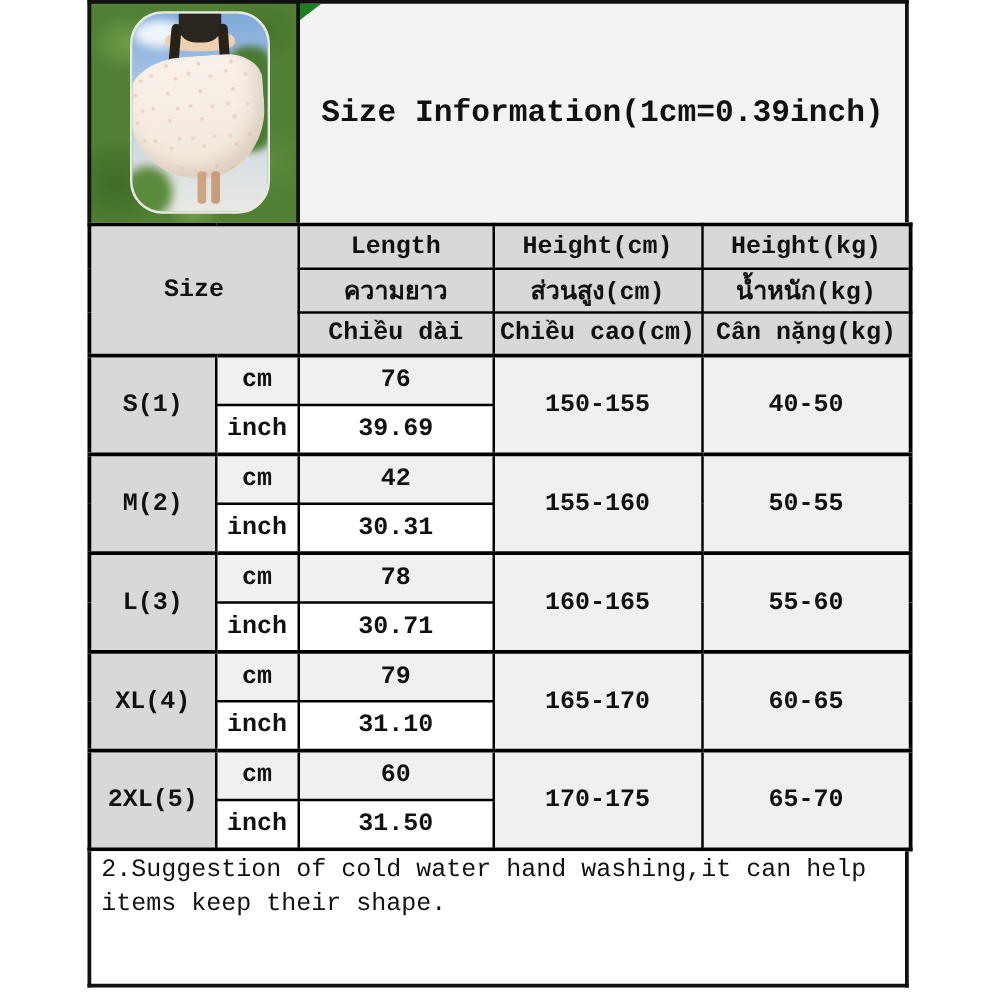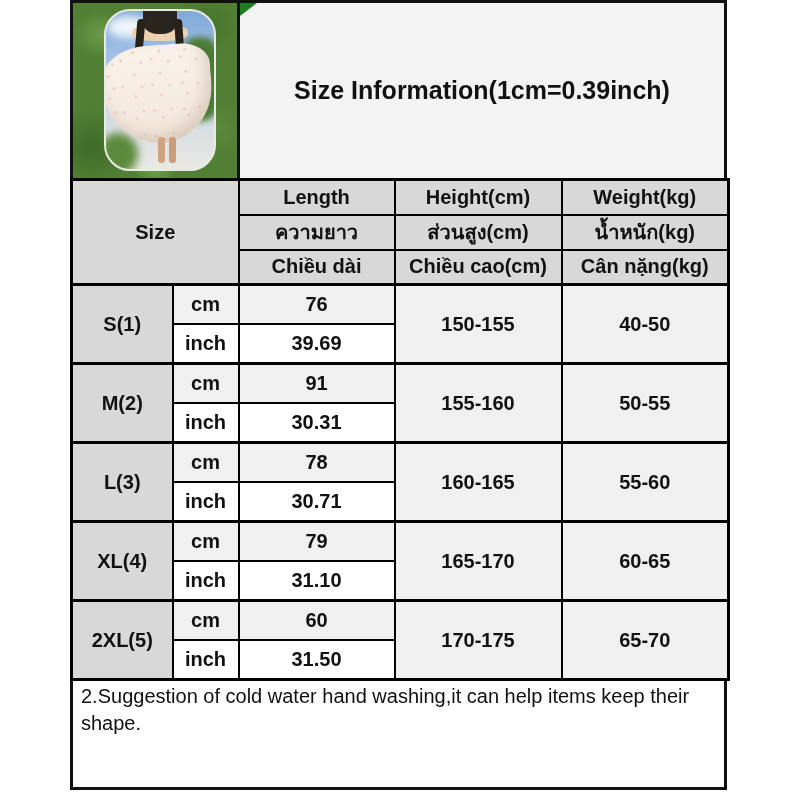--- a/index.html
+++ b/index.html
@@ -1,19 +1,19 @@
 <!DOCTYPE html>
 <html><head>
 <meta charset="utf-8">
 <style>
   * { margin:0; padding:0; box-sizing:border-box; }
   html,body { background:#fff; }
   .canvas {
     position:relative; width:768px; height:800px; background:#ffffff;
-    font-family:Liberation Sans, sans-serif; color:#111;padding-left:28px;
+    font-family:Liberation Mono, monospace; color:#111;padding-left:28px;
   }
   .content { position:absolute; left:70px; top:0; width:657px; }
 
   
   .toprow { display:flex; height:178px; }
   .photo-box {
     flex:0 0 170px; width:170px; position:relative; overflow:hidden;
     border:3px solid #111; border-bottom:none;
     background:
       radial-gradient(45px 34px at 18% 18%, #6f9c4a, transparent 72%),
@@ -117,21 +117,21 @@
           <col style="width:66px">
           <col style="width:156px">
           <col style="width:167px">
           <col style="width:167px">
         </colgroup>
       <tbody>
           <tr class="h">
         <td class="size-big" colspan="2" rowspan="3">Size</td>
         <td class="hdr">Length</td>
         <td class="hdr">Height(cm)</td>
-        <td class="hdr">Weight(kg)</td>
+        <td class="hdr">Height(kg)</td>
       </tr>
       <tr class="h">
         <td class="hdr">ความยาว</td>
         <td class="hdr">ส่วนสูง(cm)</td>
         <td class="hdr">น้ำหนัก(kg)</td>
       </tr>
       <tr class="h">
         <td class="hdr">Chiều dài</td>
         <td class="hdr">Chiều cao(cm)</td>
         <td class="hdr">Cân nặng(kg)</td>
@@ -145,21 +145,21 @@
         <td class="lt" rowspan="2">40-50</td>
       </tr>
       <tr class="d">
         <td class="wh">inch</td>
         <td class="wh">39.69</td>
       </tr>
 
       <tr class="d block">
         <td class="gray" rowspan="2">M(2)</td>
         <td class="lt">cm</td>
-        <td class="lt">91</td>
+        <td class="lt">42</td>
         <td class="lt" rowspan="2">155-160</td>
         <td class="lt" rowspan="2">50-55</td>
       </tr>
       <tr class="d">
         <td class="wh">inch</td>
         <td class="wh">30.31</td>
       </tr>
 
       <tr class="d block">
         <td class="gray" rowspan="2">L(3)</td>

